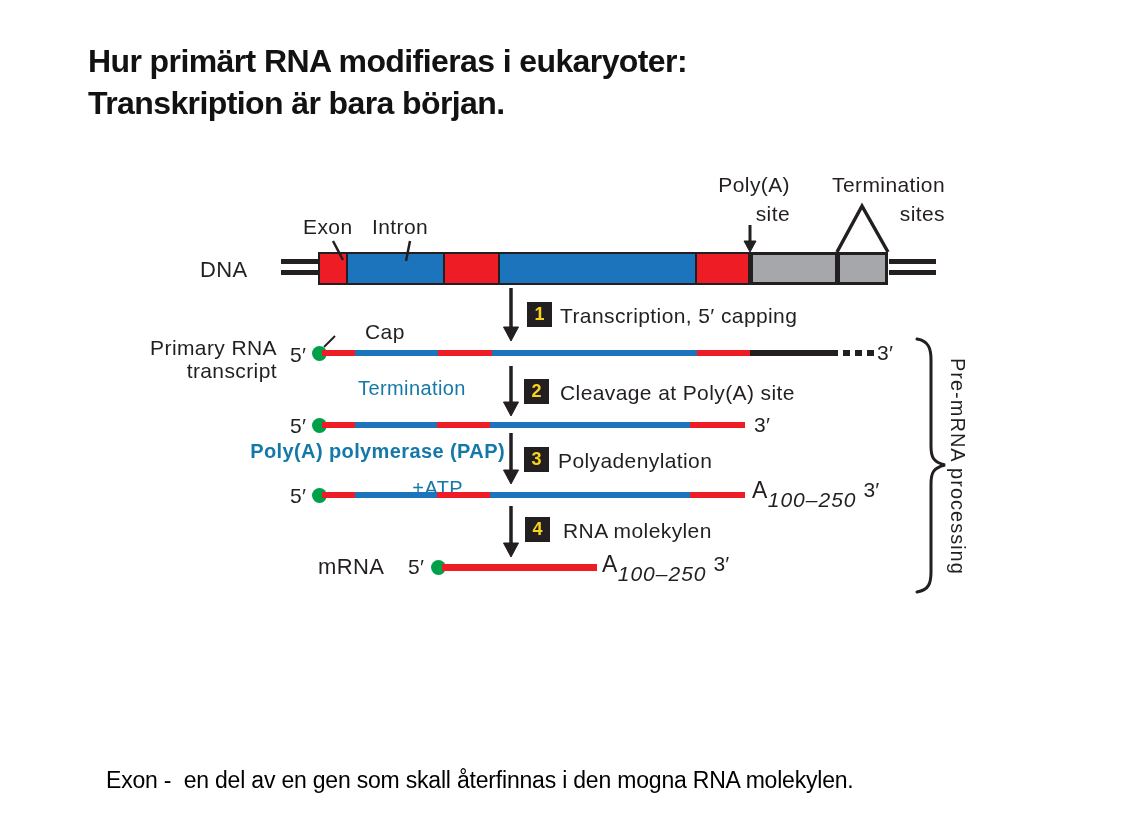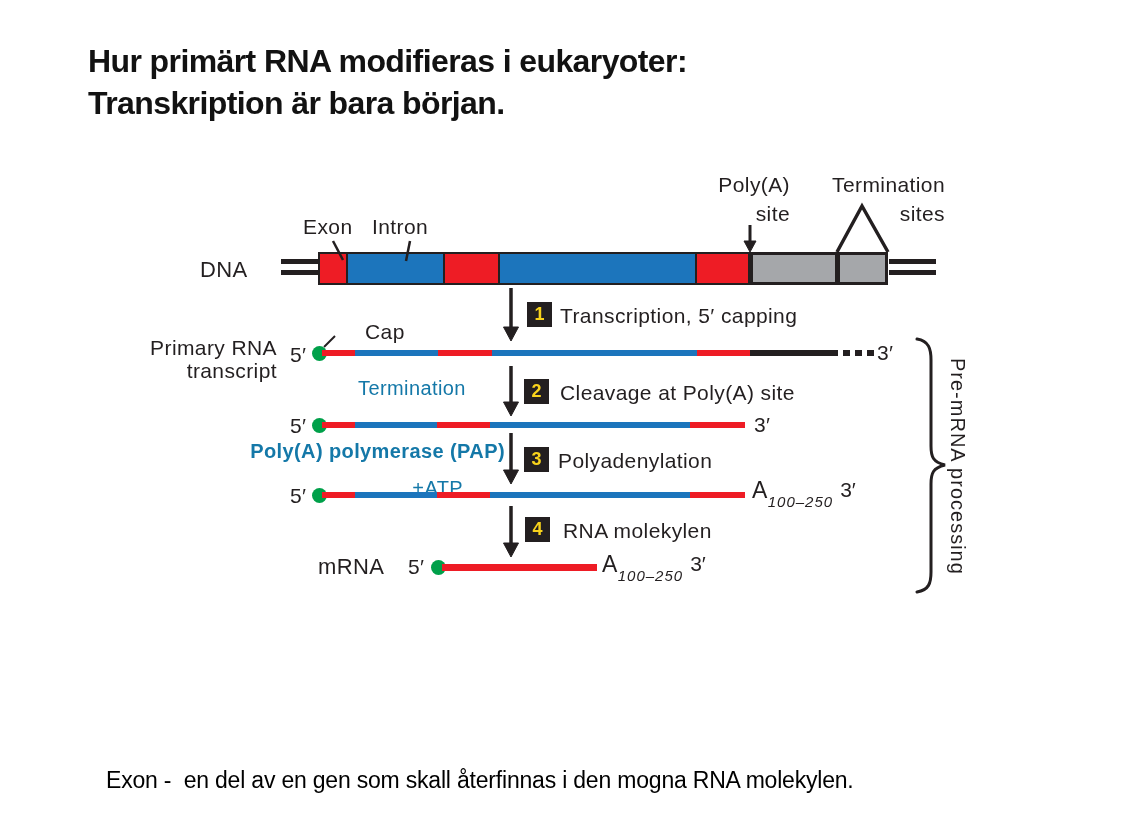--- a/index.html
+++ b/index.html
@@ -35,21 +35,21 @@
             background:repeating-linear-gradient(90deg, var(--outline-dark) 0 7px, transparent 7px 12px); }
   .cap-dot { position:absolute; width:15px; height:15px; border-radius:50%; background:var(--cap-green); }
   .mrna-line { position:absolute; left:442px; top:564px; width:155px; height:7px; background:var(--exon-red); }
   
   .badge { position:absolute; width:25px; height:25px; background:var(--outline-dark);
            color:var(--badge-yellow); font-size:18px; font-weight:700;
            display:flex; align-items:center; justify-content:center; }
   
   .pa { position:absolute; white-space:nowrap; color:var(--outline-dark); }
   .pa .base { font-size:23px; letter-spacing:0.4px; }
-  .pa .sub  { font-size:15px; font-style:italic; position:relative; top:9px; letter-spacing:1px; }
+  .pa .sub  { font-size:21px; font-style:italic; position:relative; top:9px; letter-spacing:1px; }
   .pa .suf  { font-size:21px; margin-left:7px; position:relative; top:-1px; }
   
   .vert-label { position:absolute; left:946px; top:358px; writing-mode:vertical-rl;
                 font-size:20px; letter-spacing:1px; color:var(--outline-dark); }
   
   .footer { position:absolute; left:106px; top:703px; font-size:23px; line-height:31px;
             color:#000; white-space:pre-wrap; letter-spacing:-0.2px; }
   
   .overlay { position:absolute; left:0; top:0; pointer-events:none; }
 </style>

